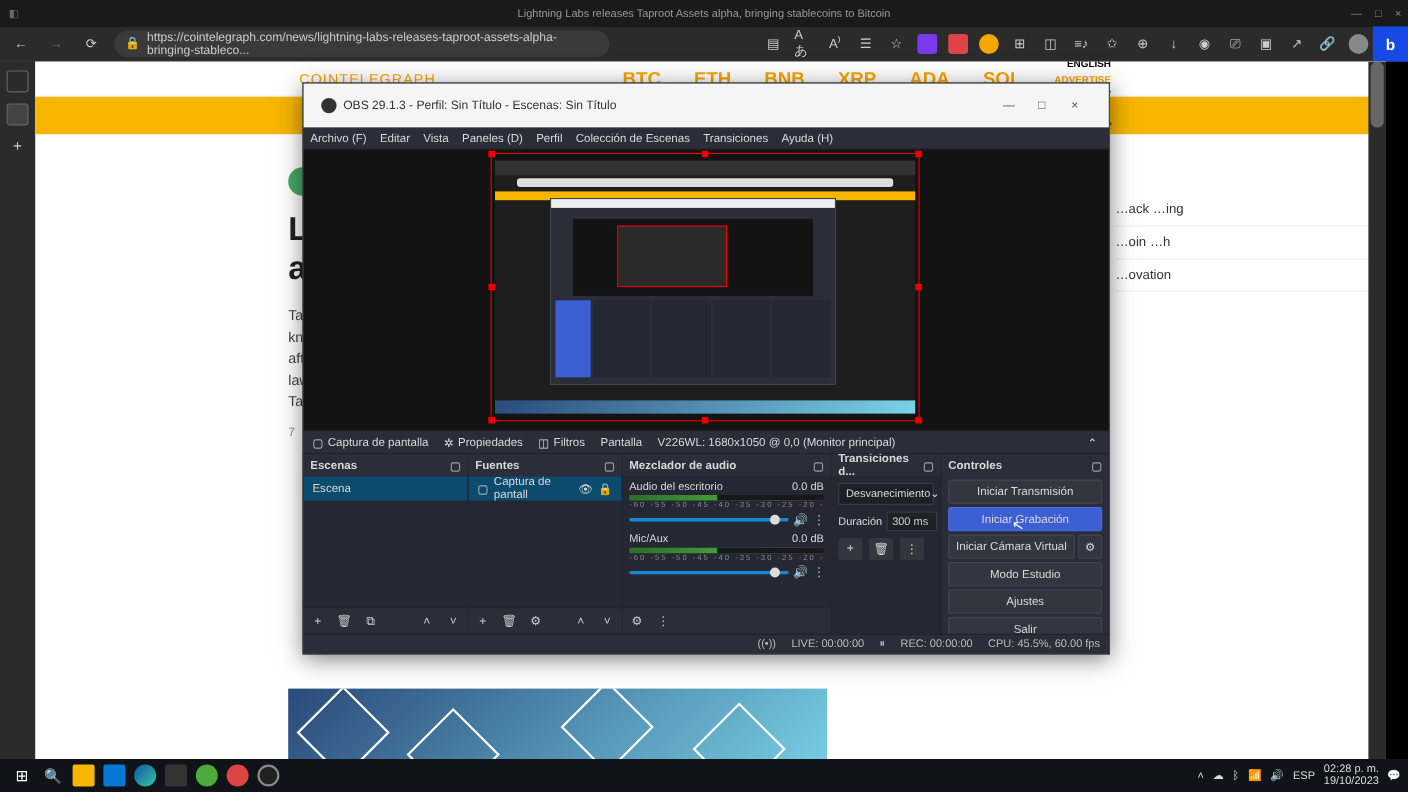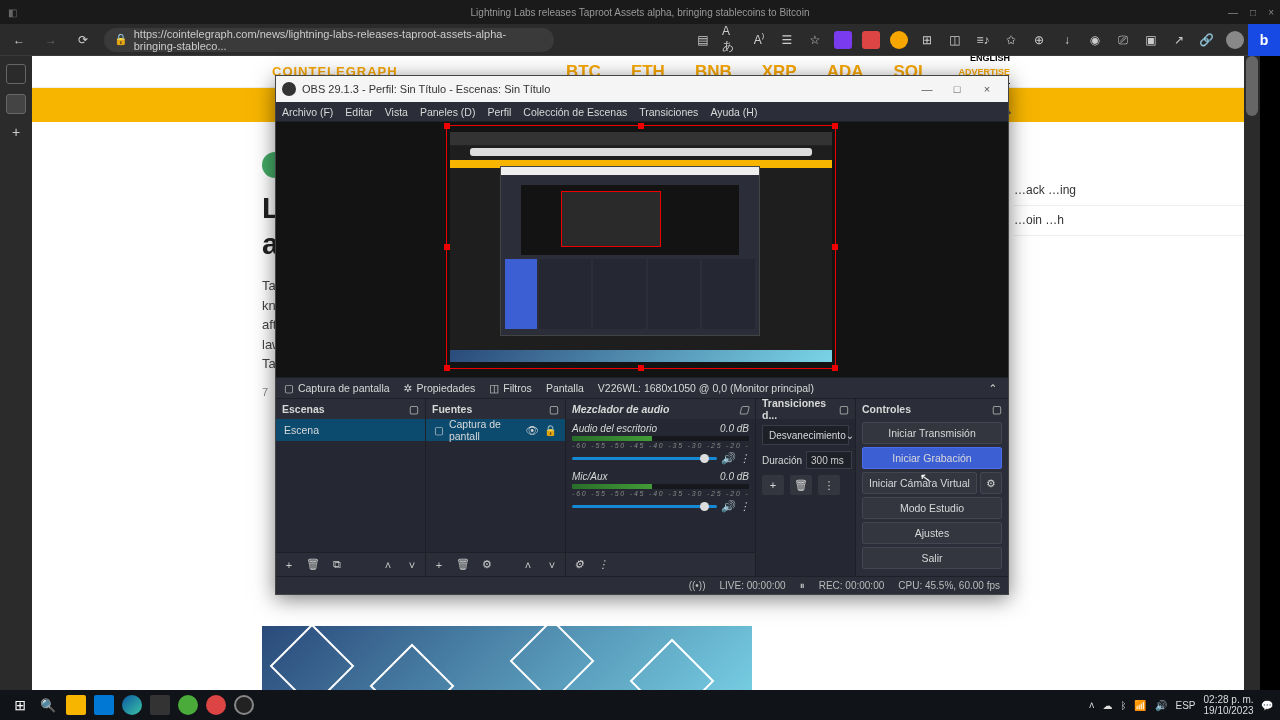--- a/index.html
+++ b/index.html
@@ -22,39 +22,39 @@
 .edge-sidebar { position: absolute; left: 0; top: 56px; width: 32px; bottom: 30px; background: #2b2b2b; display: flex; flex-direction: column; align-items: center; padding-top: 8px; gap: 10px; }
 .edge-sidebar .side-ic { width: 20px; height: 20px; border: 1px solid #666; border-radius: 3px; }
 .edge-sidebar .side-ic.active { background: #444; }
 .edge-sidebar .plus { color: #ccc; font-size: 14px; }
 
 
 .page { position: absolute; left: 32px; top: 56px; right: 20px; bottom: 30px; background: #fff; overflow: hidden; }
 .page-scroll { position: absolute; right: 0; top: 0; width: 16px; bottom: 0; background: #2b2b2b; }
 .page-scroll .thumb { position: absolute; left: 2px; right: 2px; top: 0; height: 60px; background: #666; border-radius: 6px; }
 .ct-header { height: 32px; background: #fff; border-bottom: 1px solid #eee; display: flex; align-items: center; padding: 0 240px 0 240px; gap: 30px; font-size: 12px; font-weight: 600; }
-.ct-logo { color: #f7a600; font-weight: bold; letter-spacing: 1px; font-size: 13px; }
+.ct-logo { color: #f7a600; font-weight: normal; letter-spacing: 1px; font-size: 13px; }
 .ticker { color: #f7a600; font-size: 17px; }
 .ct-right { margin-left: auto; display: flex; flex-direction: column; gap: 4px; font-size: 9px; align-items: flex-end; padding-right: 10px; }
 .ct-right span:nth-child(2){ color: #f7a600; }
 .ct-yellow { height: 34px; background: #f7b500; display: flex; align-items: center; justify-content: flex-end; padding-right: 250px; }
 .ct-yellow .srch { width: 18px; height: 18px; color: #333; }
 .article { padding: 30px 260px 0 230px; }
 .article .avatar-sm { width: 26px; height: 26px; border-radius: 50%; background: #4a6; display: inline-block; margin-bottom: 8px; }
 .article h1 { font-size: 30px; font-weight: 700; color: #222; line-height: 1.2; }
 .article .sub { font-size: 13px; color: #444; margin-top: 14px; line-height: 1.5; }
 .article .meta { font-size: 11px; color: #888; margin-top: 12px; }
 .sidebar-news { position: absolute; right: 16px; top: 120px; width: 230px; font-size: 12px; color: #333; }
 .sidebar-news .item { padding: 6px 0; border-bottom: 1px solid #eee; line-height: 1.4; }
 .hero-img { position: absolute; left: 230px; top: 570px; width: 490px; height: 100px; background: linear-gradient(135deg, #2a4a7a, #7ad4e8); overflow: hidden; }
 .hero-img .geo { position: absolute; width: 60px; height: 60px; border: 2px solid #fff; transform: rotate(45deg); }
 
 
 .obs { position: absolute; left: 275px; top: 75px; width: 734px; height: 520px; background: #2b2e38; border: 1px solid #444; box-shadow: 0 4px 20px rgba(0,0,0,0.5); display: flex; flex-direction: column; font-size: 11px; color: #d8d8d8; }
-.obs-title { height: 26px; background: #f5f5f5; display: flex; align-items: center; padding: 0 6px; color: #333; font-size: 11px; }
+.obs-title { height: 40px; background: #f5f5f5; display: flex; align-items: center; padding: 0 16px; color: #333; font-size: 11px; }
 .obs-title .obs-ic { width: 14px; height: 14px; border-radius: 50%; background: #333; margin-right: 6px; }
 .obs-title .tctl { margin-left: auto; display: flex; }
 .obs-title .tctl span { width: 30px; text-align: center; cursor: pointer; color: #555; }
 .obs-menu { height: 20px; background: #2b2e38; display: flex; align-items: center; padding: 0 6px; gap: 12px; font-size: 10.5px; border-bottom: 1px solid #1e2028; }
 .obs-menu span { cursor: pointer; }
 .obs-preview { height: 255px; background: #131313; position: relative; display: flex; align-items: center; justify-content: center; }
 .preview-selection { position: absolute; left: 170px; top: 3px; width: 390px; height: 244px; border: 1px solid #e00; }
 .preview-selection .handle { position: absolute; width: 6px; height: 6px; background: #e00; }
 .preview-inner { position: absolute; left: 174px; top: 10px; width: 382px; height: 230px; background: #1e1e1e; }
 .preview-inner .mini-browser { height: 14px; background: #333; border-bottom: 1px solid #222; }
@@ -76,21 +76,21 @@
 .dock { border-right: 1px solid #1e2028; display: flex; flex-direction: column; }
 .dock:last-child { border-right: none; }
 .dock-h { height: 20px; display: flex; align-items: center; padding: 0 6px; font-size: 10.5px; font-weight: 600; background: #2b2e38; }
 .dock-h .pop { margin-left: auto; cursor: pointer; color: #999; }
 .dock-body { flex: 1; background: #252832; overflow: hidden; position: relative; }
 .dock-foot { height: 24px; background: #2b2e38; display: flex; align-items: center; padding: 0 4px; gap: 6px; border-top: 1px solid #1e2028; }
 .dock-foot span { width: 18px; height: 18px; display: flex; align-items: center; justify-content: center; cursor: pointer; color: #ccc; border-radius: 2px; }
 
 .d-scenes { width: 150px; }
 .d-sources { width: 140px; }
-.d-mixer { width: 190px; font-style: italic; }
+.d-mixer { width: 190px; }
 .d-trans { width: 100px; }
 .d-controls { flex: 1; }
 
 .list-item { height: 22px; display: flex; align-items: center; padding: 0 8px; font-size: 10.5px; }
 .list-item.sel { background: #0c4a6e; }
 .src-item { display: flex; align-items: center; gap: 5px; }
 .src-item .eye { margin-left: auto; cursor: pointer; }
 .src-item .lock { cursor: pointer; color: #aaa; }
 
 .mixer-ch { padding: 4px 6px 2px; }
@@ -201,20 +201,21 @@
   </div>
   <div class="article">
     <span class="avatar-sm"></span>
     <h1>Li<br>al</h1>
     <div class="sub" style="max-width:200px">Taproot Assets was formerly known as Taro and was renamed after a trademark infringement lawsuit from blockchain developer Tari Labs.</div>
     <div class="meta">7</div>
   </div>
   <div class="sidebar-news">
     <div class="item">…ack …ing</div>
     <div class="item">…oin …h</div>
+    <div class="item">…ovation</div>
   </div>
   <div class="hero-img">
     <div class="geo" style="left:20px;top:10px"></div>
     <div class="geo" style="left:120px;top:30px"></div>
     <div class="geo" style="left:260px;top:5px"></div>
     <div class="geo" style="left:380px;top:25px"></div>
 
   </div>
   <div class="page-scroll">
       <div class="thumb"></div>

